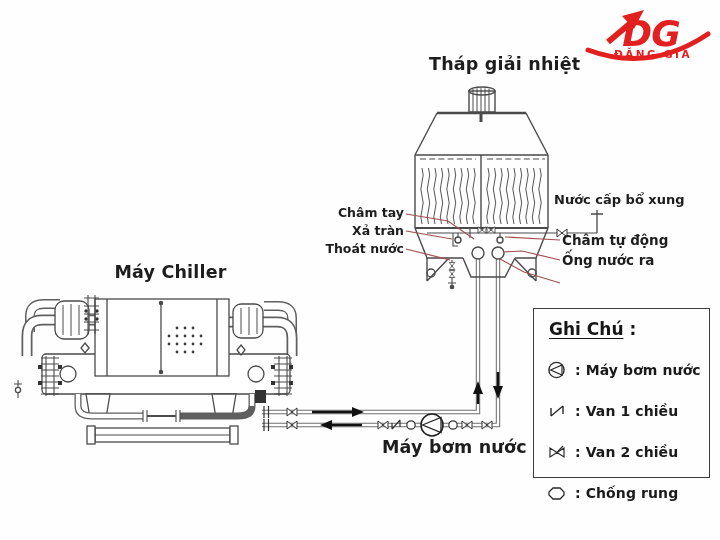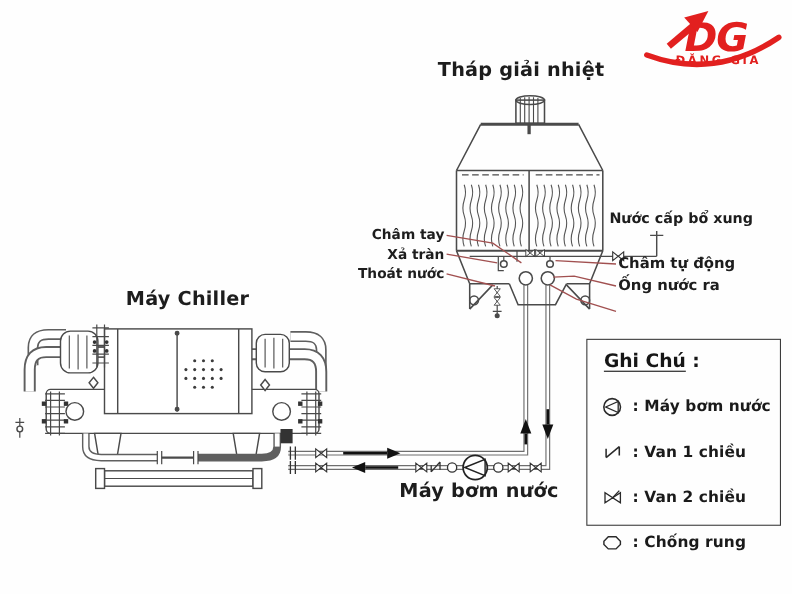--- a/index.html
+++ b/index.html
@@ -246,23 +246,23 @@
 
   <g>
     <path d="M588,50 Q650,73 708,34" stroke="#e2201f" stroke-width="5" fill="none" stroke-linecap="round"></path>
     <text class="logo-mono" x="651" y="46" text-anchor="middle" fill="#e2201f">DG</text>
     <path d="M608,42 L633,21" stroke="#e2201f" stroke-width="6" fill="none"></path>
     <polygon points="644,10 622,16 634,29" fill="#e2201f"></polygon>
     <text class="logo-name" x="653" y="58" text-anchor="middle" fill="#e2201f">ĐẶNG GIA</text>
   </g>
 </svg>
 
-<div class="lbl title" style="left:398px;top:54px;width:146px;text-align:center;position:absolute;">Tháp giải nhiệt</div>
+<div class="lbl title" style="left:429px;top:54px;width:146px;text-align:center;position:absolute;">Tháp giải nhiệt</div>
 <div class="lbl title" style="left:113px;top:262px;width:115px;text-align:center;position:absolute;">Máy Chiller</div>
-<div class="lbl title" style="left:363px;top:437px;width:130px;text-align:center;position:absolute;">Máy bơm nước</div>
+<div class="lbl title" style="left:382px;top:437px;width:130px;text-align:center;position:absolute;">Máy bơm nước</div>
 
 <div class="lbl callout callout-left" style="left:320px;top:206px;">Châm tay</div>
 <div class="lbl callout callout-left" style="left:320px;top:224px;">Xả tràn</div>
 <div class="lbl callout callout-left" style="left:320px;top:242px;">Thoát nước</div>
 
 <div class="lbl callout" style="left:554px;top:193px;font-size:13px;">Nước cấp bổ xung</div>
 <div class="lbl callout" style="left:562px;top:233px;font-size:13.5px;">Châm tự động</div>
 <div class="lbl callout" style="left:562px;top:253px;font-size:13.5px;">Ống nước ra</div>
 
 <div class="legend">

